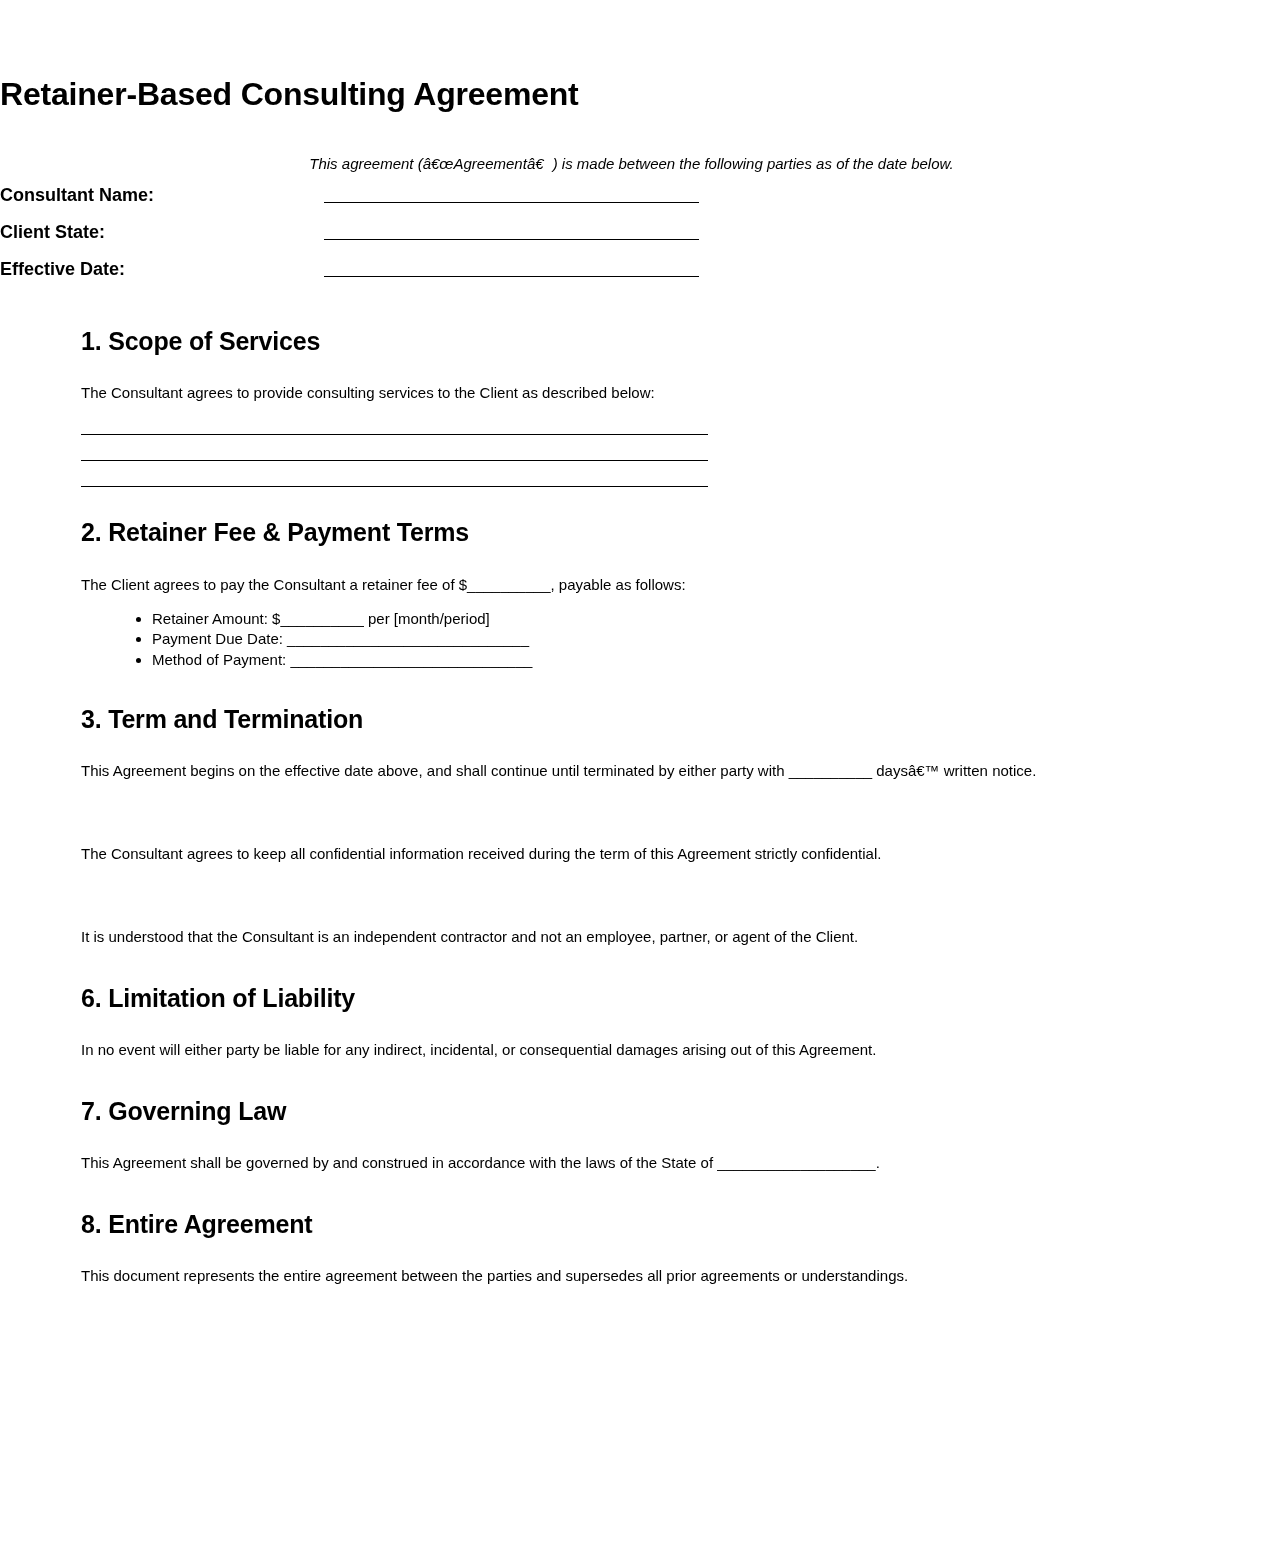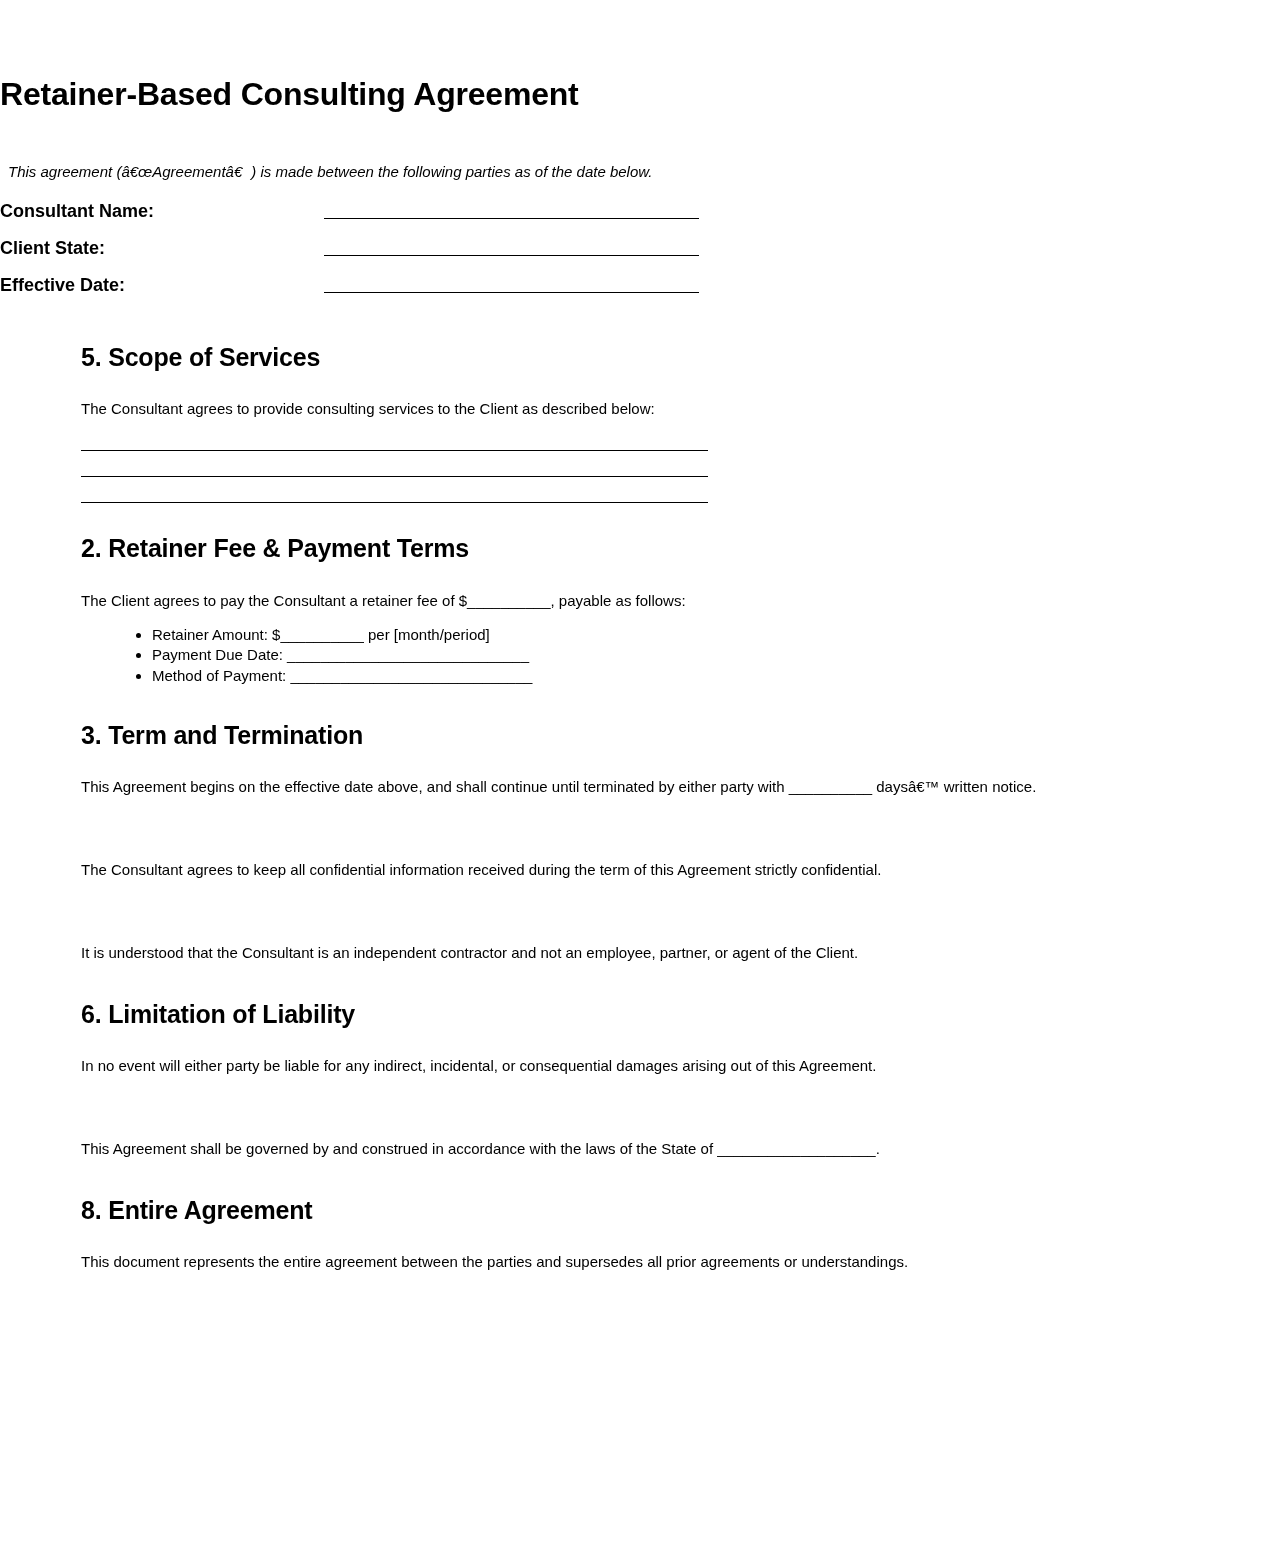--- a/index.html
+++ b/index.html
@@ -28,24 +28,25 @@
     margin: 0;
     padding: 0;
     font-size: 32px;
     font-weight: bold;
     text-align: left;
     letter-spacing: -0.2px;
     line-height: 1.15;
     padding-top: 76px;
   }
   .doc-subtitle {
-    margin: 8px;
+    margin: 0;
     padding: 0;
     font-size: 15px;
     font-style: italic;
+    text-align: center;
     padding-top: 42px;
     line-height: 1.2;
   }
 
   
   .parties {
     margin: 0;
     padding: 0;
     padding-top: 46px;
     padding-left: 90px;
@@ -169,21 +170,21 @@
         <td class="party-label">Effective Date:</td>
         <td class="party-gap"></td>
         <td class="party-line-cell">
           <span class="party-line"></span>
         </td>
       </tr>
     </tbody>
   </table>
 
   <div class="section sec1">
-    <h2 class="section-heading">5. Scope of Services</h2>
+    <h2 class="section-heading">1. Scope of Services</h2>
     <p class="section-body">The Consultant agrees to provide consulting services to the Client as described below:</p>
     <div class="blank-lines">
       <div class="blank-line"></div>
       <div class="blank-line"></div>
       <div class="blank-line"></div>
     </div>
   </div>
 
   <div class="section sec2">
     <h2 class="section-heading">2. Retainer Fee &amp; Payment Terms</h2>
@@ -207,20 +208,21 @@
   <div class="section sec5">
     <p class="section-body">It is understood that the Consultant is an independent contractor and not an employee, partner, or agent of the Client.</p>
   </div>
 
   <div class="section sec6">
     <h2 class="section-heading">6. Limitation of Liability</h2>
     <p class="section-body">In no event will either party be liable for any indirect, incidental, or consequential damages arising out of this Agreement.</p>
   </div>
 
   <div class="section sec7">
+    <h2 class="section-heading">7. Governing Law</h2>
     <p class="section-body">This Agreement shall be governed by and construed in accordance with the laws of the State of ___________________.</p>
   </div>
 
   <div class="section sec8">
     <h2 class="section-heading">8. Entire Agreement</h2>
     <p class="section-body">This document represents the entire agreement between the parties and supersedes all prior agreements or understandings.</p>
   </div>
 
   <div class="tail"></div>
 </div>

